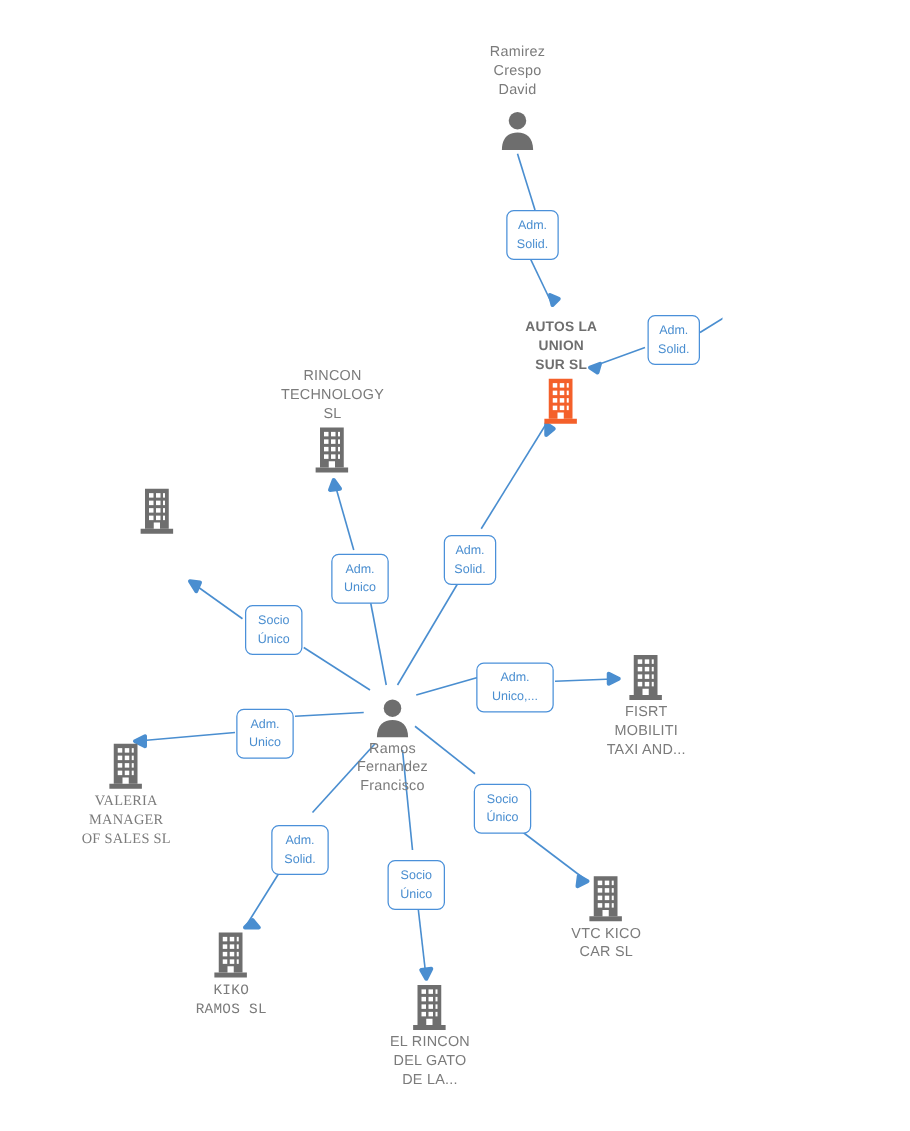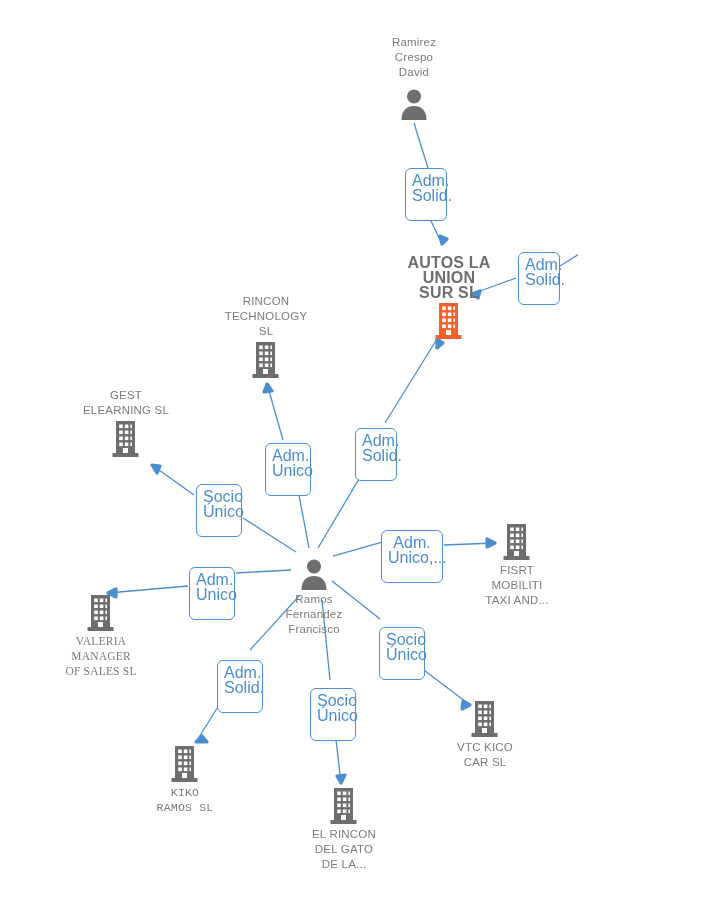--- a/index.html
+++ b/index.html
@@ -33,41 +33,41 @@
   .node-label {
     font-size: 11.5px;
     line-height: 15px;
     color: #7b7b7b;
     letter-spacing: 0.2px;
     white-space: pre-line;
   }
   .node-label.bold {
     font-weight: bold;
     color: #6e6e6e;
-    font-size: 16px;
+    font-size: 11px;
   }
   .node-icon {
     height: 40px;
     display: flex;
     align-items: flex-end;
     justify-content: center;
   }
   .node-label.below {
     margin-top: 2px;
   }
   .edge-label {
     position: absolute;
     border: 1.5px solid #4a90d9;
     border-radius: 6px;
     background: #ffffff;
     color: #4a8ed0;
-    font-size: 16px;
+    font-size: 10px;
     line-height: 15px;
     text-align: center;
-    padding: 4px 6px 17px 6px;
+    padding: 4px 6px 4px 6px;
     white-space: pre-line;
     box-sizing: border-box;
   }
   #watermark {
     position: absolute;
     display: flex;
     align-items: center;
     gap: 4px;
     font-size: 15px;
   }
@@ -209,22 +209,20 @@
             <rect x="13.8" y="16.5" width="3.6" height="3.6" fill="#ffffff"></rect>
             <rect x="19.4" y="16.5" width="1.6" height="3.6" fill="#ffffff"></rect>
             <rect x="8.2" y="22.5" width="3.6" height="3.6" fill="#ffffff"></rect>
             <rect x="13.8" y="22.5" width="3.6" height="3.6" fill="#ffffff"></rect>
             <rect x="19.4" y="22.5" width="1.6" height="3.6" fill="#ffffff"></rect>
             <rect x="12.0" y="28" width="5" height="5" fill="#ffffff"></rect>
           </svg>
         </div>
       </div>
       <div class="node" style="left: 126px; top: 388px;">
-        <div class="node-label">GEST
-ELEARNING SL</div>
         <div class="node-icon">
           <svg width="30" height="38" viewBox="0 0 30 38" xmlns="http://www.w3.org/2000/svg">
             <rect x="5" y="1" width="19" height="32" fill="#6e6e6e"></rect>
             <rect x="1.5" y="33" width="26" height="4" fill="#6e6e6e"></rect>
             <rect x="8.2" y="4.5" width="3.6" height="3.6" fill="#ffffff"></rect>
             <rect x="13.8" y="4.5" width="3.6" height="3.6" fill="#ffffff"></rect>
             <rect x="19.4" y="4.5" width="1.6" height="3.6" fill="#ffffff"></rect>
             <rect x="8.2" y="10.5" width="3.6" height="3.6" fill="#ffffff"></rect>
             <rect x="13.8" y="10.5" width="3.6" height="3.6" fill="#ffffff"></rect>
             <rect x="19.4" y="10.5" width="1.6" height="3.6" fill="#ffffff"></rect>

